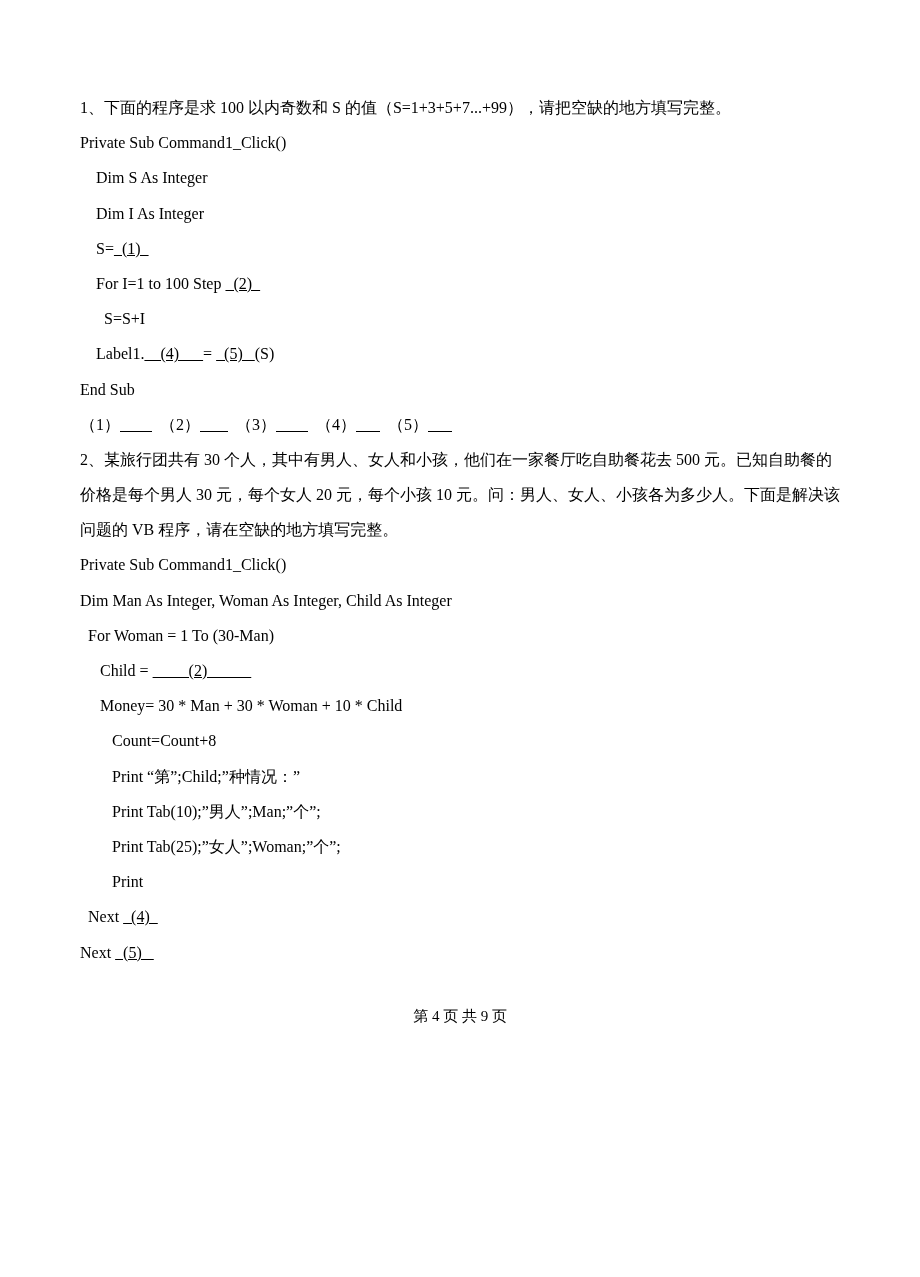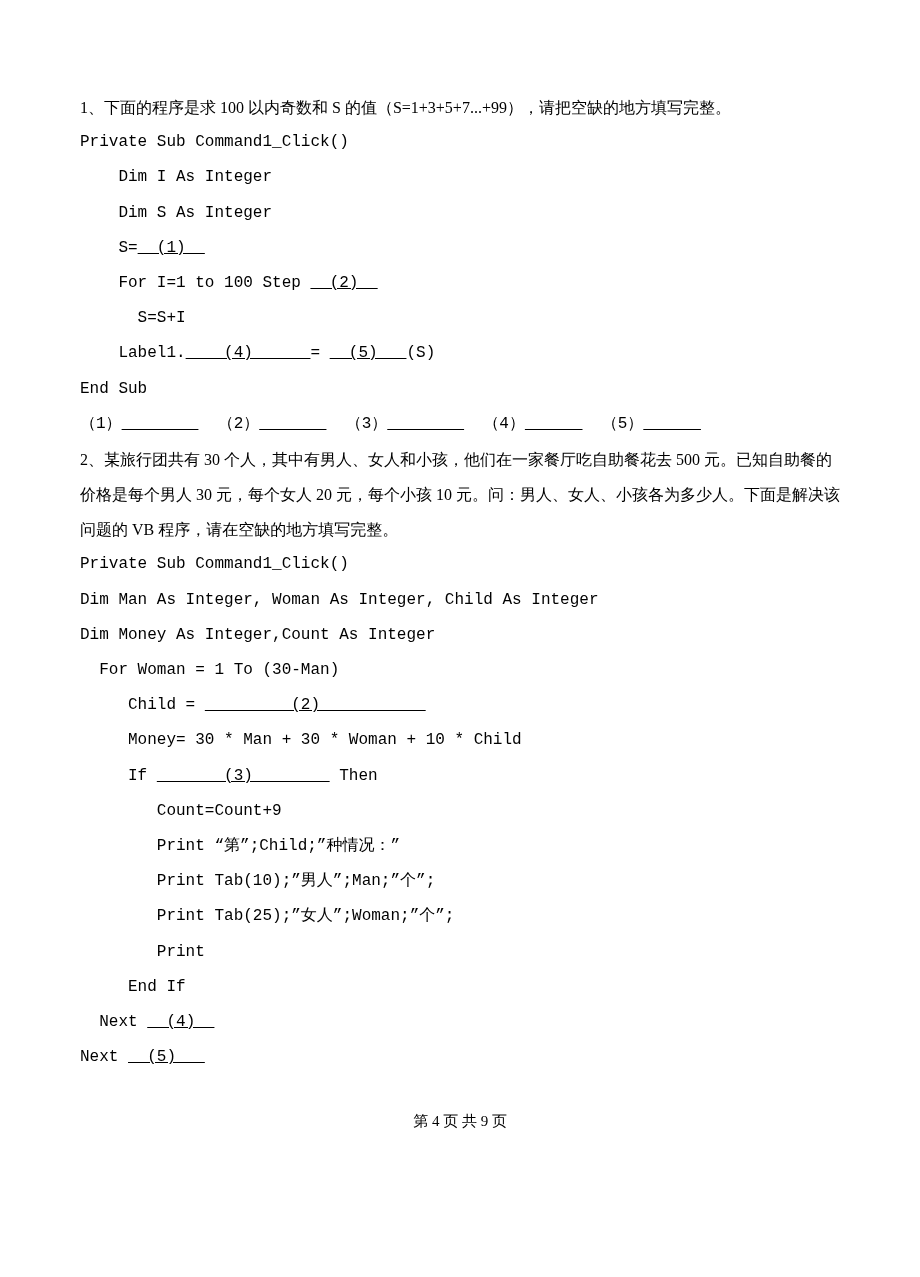--- a/index.html
+++ b/index.html
@@ -7,62 +7,59 @@
     font-size: 16px;
     line-height: 2.2;
     color: #000;
     background: #fff;
     margin: 0;
     padding: 90px 80px 50px 80px;
     width: 920px;
     box-sizing: border-box;
   }
   .mono {
-    font-family: Liberation Mono, monospace;
+    font-family: Liberation Serif, serif;
   }
   .u {
     text-decoration: underline;
   }
   .footer {
     text-align: center;
     margin-top: 30px;
     font-size: 15px;
   }
   .line {
     white-space: pre;
   }
 </style>
 </head>
 <body>
 
 <div>
   <div>1、下面的程序是求 100 以内奇数和 S 的值（S=1+3+5+7...+99），请把空缺的地方填写完整。</div>
   <div class="mono line">Private Sub Command1_Click()</div>
+  <div class="mono line">    Dim S As Integer</div>
   <div class="mono line">    Dim I As Integer</div>
-  <div class="mono line">    Dim S As Integer</div>
   <div class="mono line"><span>    S=</span><span class="u">  (1)  </span></div>
   <div class="mono line"><span>    For I=1 to 100 Step </span><span class="u">  (2)  </span></div>
   <div class="mono line">      S=S+I</div>
   <div class="mono line"><span>    Label1.</span><span class="u">    (4)      </span><span>= </span><span class="u">  (5)   </span><span>(S)</span></div>
   <div class="mono line">End Sub</div>
   <div class="mono line"><span>（1）</span><span class="u">        </span><span>  （2）</span><span class="u">       </span><span>  （3）</span><span class="u">        </span><span>  （4）</span><span class="u">      </span><span>  （5）</span><span class="u">      </span></div>
 </div>
 
 <div>
   <div>2、某旅行团共有 30 个人，其中有男人、女人和小孩，他们在一家餐厅吃自助餐花去 500 元。已知自助餐的价格是每个男人 30 元，每个女人 20 元，每个小孩 10 元。问：男人、女人、小孩各为多少人。下面是解决该问题的 VB 程序，请在空缺的地方填写完整。</div>
   <div class="mono line">Private Sub Command1_Click()</div>
   <div class="mono line">Dim Man As Integer, Woman As Integer, Child As Integer</div>
-  <div class="mono line">Dim Money As Integer,Count As Integer</div>
   <div class="mono line">  For Woman = 1 To (30-Man)</div>
   <div class="mono line"><span>     Child = </span><span class="u">         (2)           </span></div>
   <div class="mono line">     Money= 30 * Man + 30 * Woman + 10 * Child</div>
-  <div class="mono line"><span>     If </span><span class="u">       (3)        </span><span> Then</span></div>
-  <div class="mono line">        Count=Count+9</div>
+  <div class="mono line">        Count=Count+8</div>
   <div class="mono line">        Print “第”;Child;”种情况：”</div>
   <div class="mono line">        Print Tab(10);”男人”;Man;”个”;</div>
   <div class="mono line">        Print Tab(25);”女人”;Woman;”个”;</div>
   <div class="mono line">        Print</div>
-  <div class="mono line">     End If</div>
   <div class="mono line"><span>  Next </span><span class="u">  (4)  </span></div>
   <div class="mono line"><span>Next </span><span class="u">  (5)   </span></div>
 </div>
 
 <div class="footer">第 4 页 共 9 页</div>
 
 </body></html>

